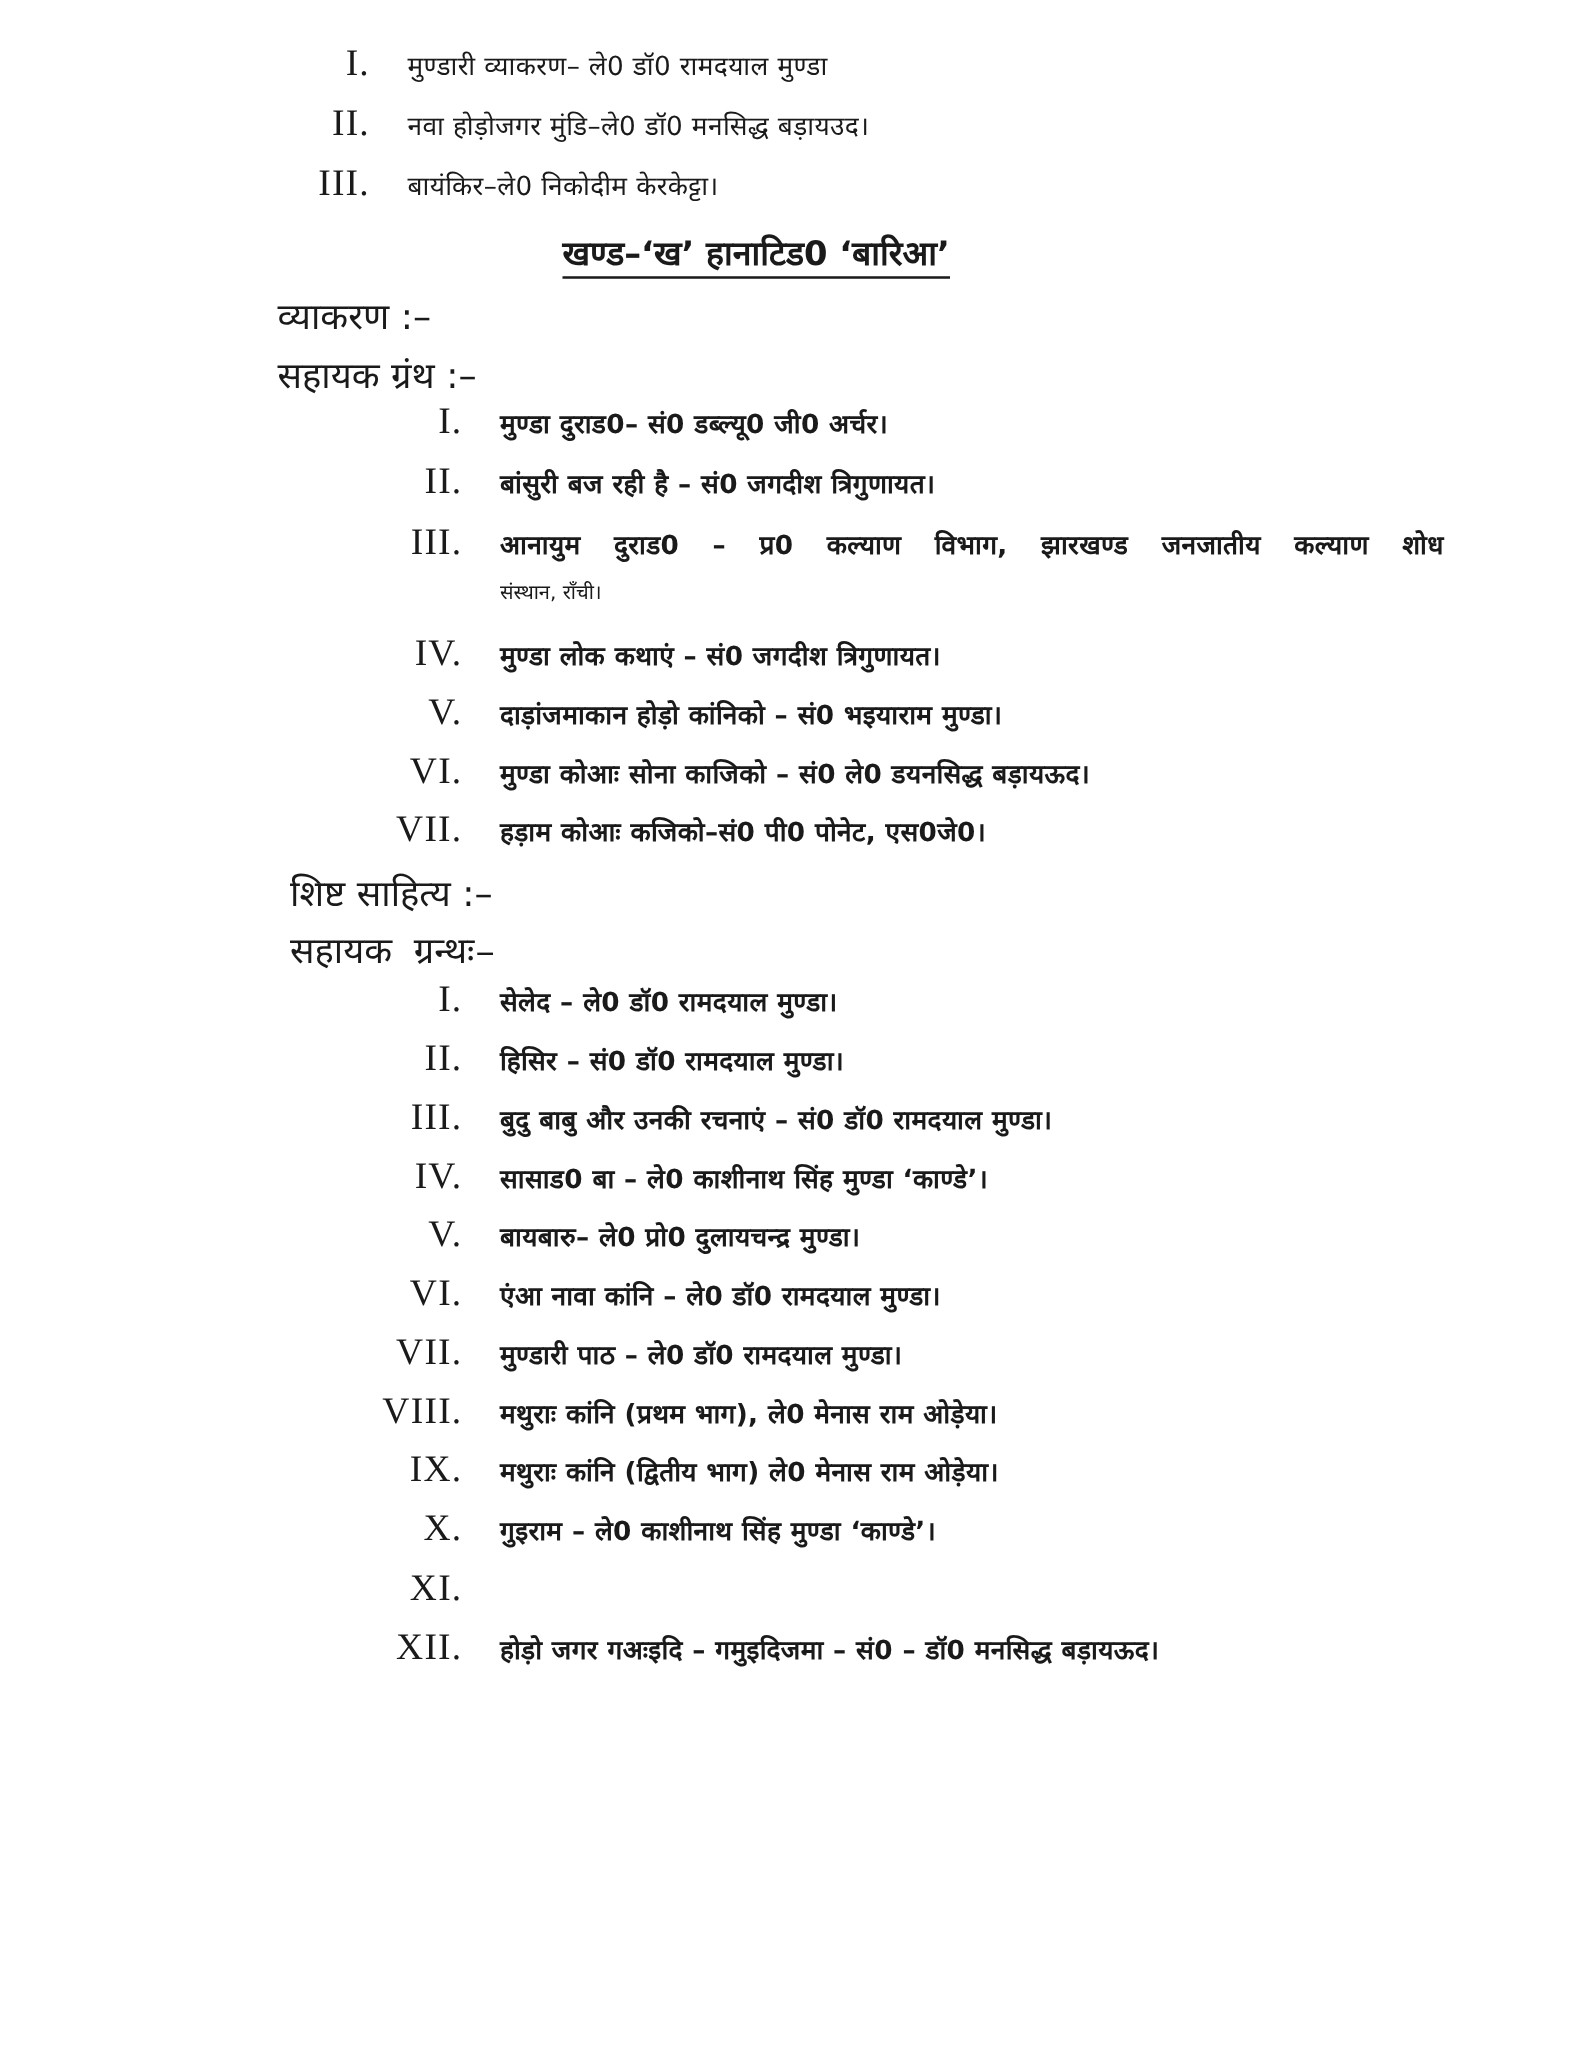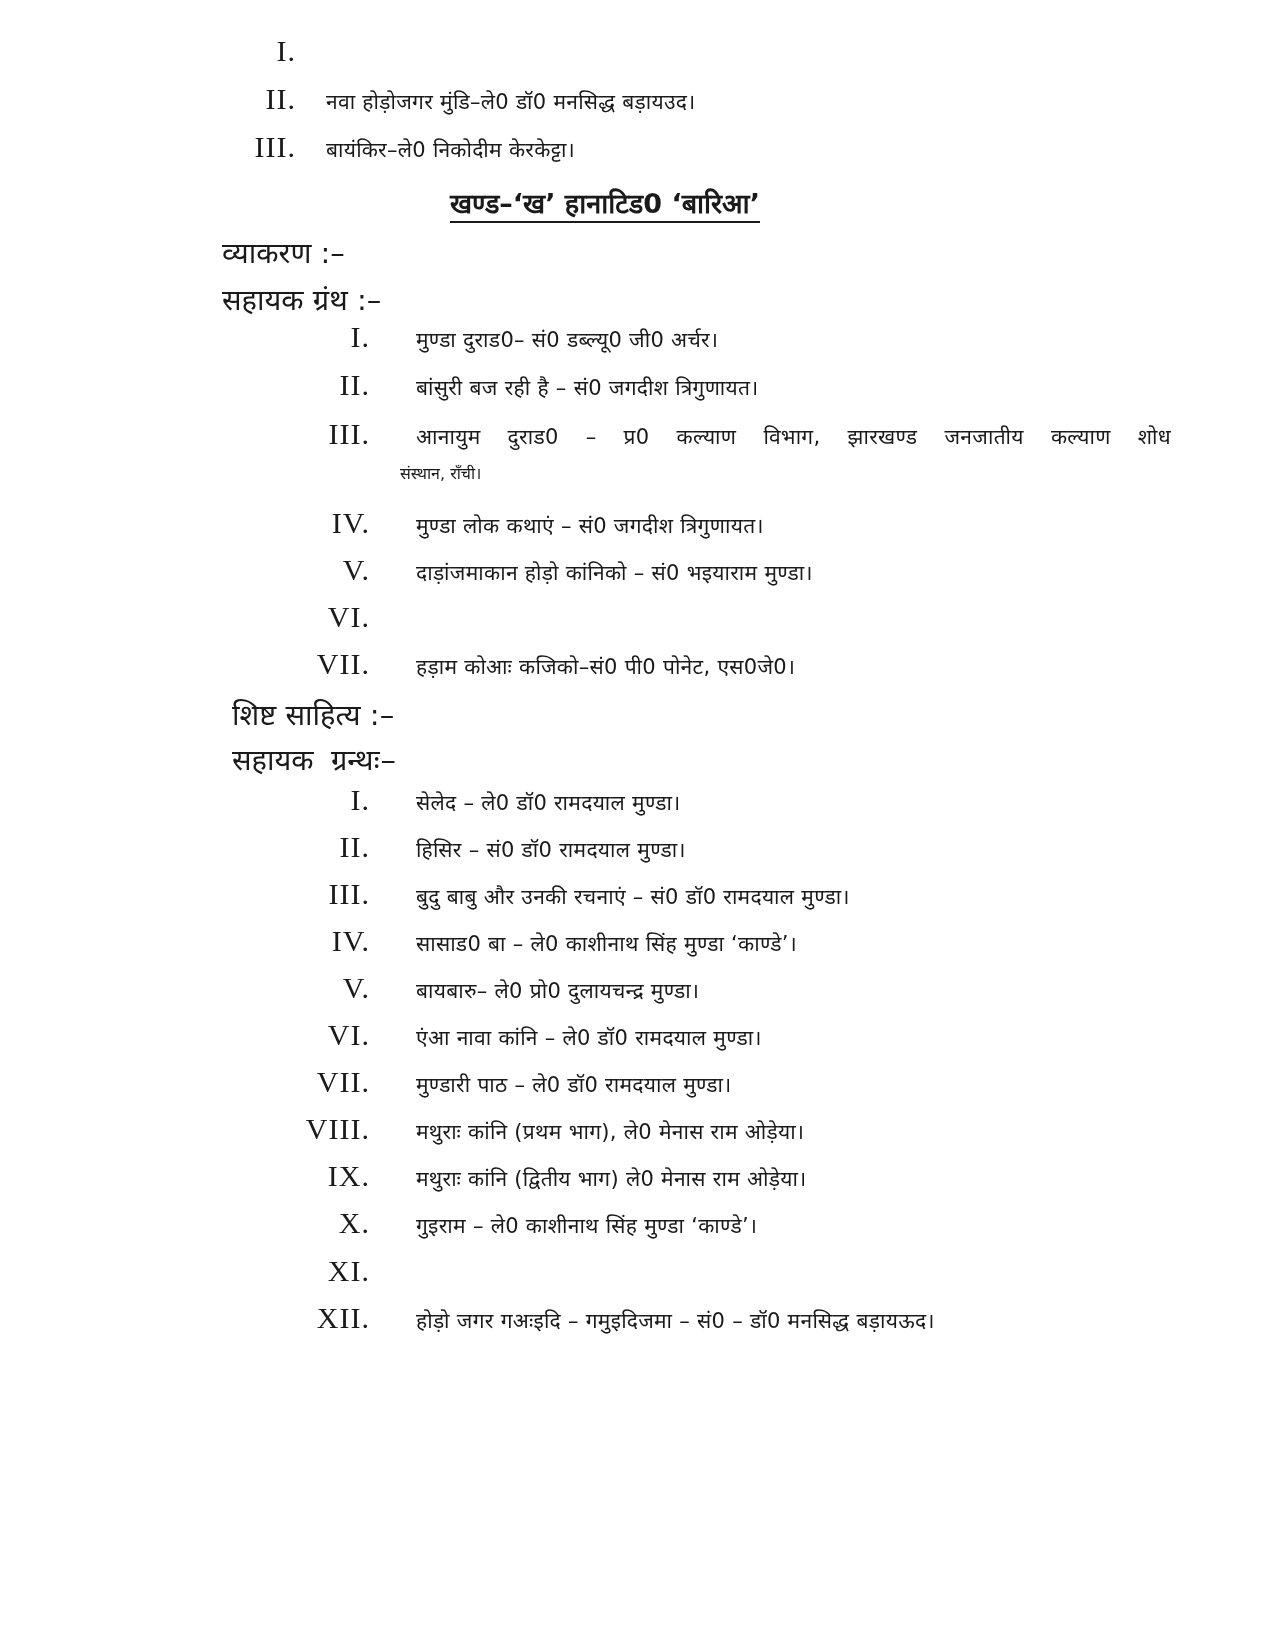--- a/index.html
+++ b/index.html
@@ -52,41 +52,42 @@
       white-space: nowrap;
       border-bottom: 2px solid #1a1a1a;
       padding-bottom: 1px;
       line-height: 32px;
     }
     
     .top .num { width: 56px; }
     .top .txt { margin-left: 30px; }
     
     .ind .num { width: 85px; }
-    .ind .txt { margin-left: 46px; }
+    .ind .txt { margin-left: 30px; font-weight: bold; }
     .wrap-line {
       position: absolute;
       font-size: 16px;
       white-space: nowrap;
     }
     .justify {
       display: inline-block;
       width: 755px;
       text-align: justify;
       text-align-last: justify;
     }
   </style>
 </head>
 <body>
 
 <div class="page">
 
   <div class="top">
     <div class="row" style="left:240px; top:34px;">
       <span class="num">I.</span>
+      <span class="txt">मुण्डारी व्याकरण– ले0 डॉ0 रामदयाल मुण्डा</span>
     </div>
     <div class="row" style="left:240px; top:82px;">
       <span class="num">II.</span>
       <span class="txt">नवा होड़ोजगर मुंडि–ले0 डॉ0 मनसिद्ध बड़ायउद।</span>
     </div>
     <div class="row" style="left:240px; top:130px;">
       <span class="num">III.</span>
       <span class="txt">बायंकिर–ले0 निकोदीम केरकेट्टा।</span>
     </div>
   </div>
@@ -113,20 +114,21 @@
     <div class="row" style="left:285px; top:506px;">
       <span class="num">IV.</span>
       <span class="txt">मुण्डा लोक कथाएं – सं0 जगदीश त्रिगुणायत।</span>
     </div>
     <div class="row" style="left:285px; top:553px;">
       <span class="num">V.</span>
       <span class="txt">दाड़ांजमाकान होड़ो कांनिको – सं0 भइयाराम मुण्डा।</span>
     </div>
     <div class="row" style="left:285px; top:600px;">
       <span class="num">VI.</span>
+      <span class="txt">मुण्डा कोआः सोना काजिको – सं0 ले0 डयनसिद्ध बड़ायऊद।</span>
     </div>
     <div class="row" style="left:285px; top:647px;">
       <span class="num">VII.</span>
       <span class="txt">हड़ाम कोआः कजिको–सं0 पी0 पोनेट, एस0जे0।</span>
     </div>
   </div>
 
   <div class="label" style="left:232px; top:694px;">शिष्ट साहित्य :–</div>
   <div class="label" style="left:232px; top:739px;font-family:Liberation Mono, monospace;">सहायक ग्रन्थः–</div>
 

